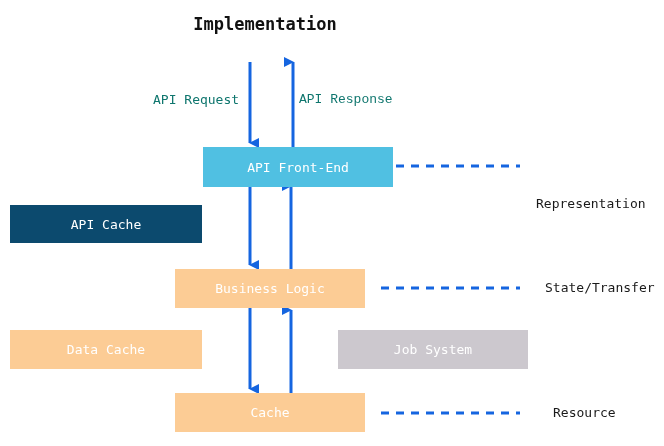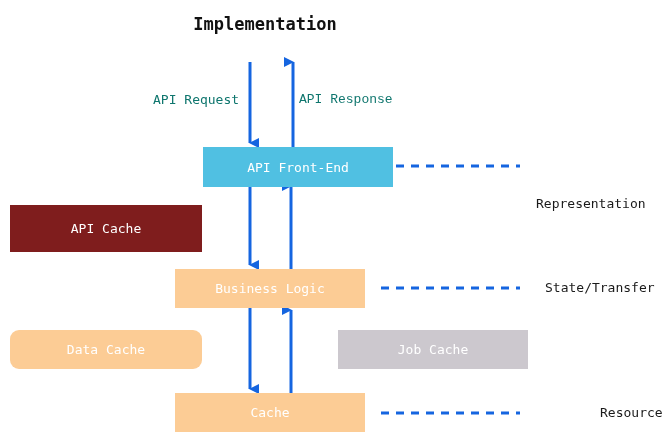--- a/index.html
+++ b/index.html
@@ -115,29 +115,29 @@
       <line x1="381" y1="413" x2="520" y2="413" stroke="#1565e0" stroke-width="3" stroke-dasharray="8 7"></line>
     </g>
   </svg>
 
   <div class="edge-label" style="left:153px; top:92px;">API Request</div>
 
   <div class="edge-label" style="left:299px; top:92px;font-family:Liberation Mono, monospace;">API Response</div>
 
   <div class="node-box" style="left:175px; top:147px; width:190px; height:40px; background:#50c0e2;margin-left:28px;">API Front-End</div>
 
-  <div class="node-box" style="left:10px; top:205px; width:192px; height:47px; background:#7f1d1d;">API Cache</div>
+  <div class="node-box" style="left:10px; top:205px; width:192px; height:38px; background:#0c4a6e;">API Cache</div>
 
   <div class="node-box" style="left:175px; top:269px; width:190px; height:39px; background:#fccc95;">Business Logic</div>
 
-  <div class="node-box" style="left:10px; top:330px; width:192px; height:39px; background:#fccc95;border-radius:9px;">Data Cache</div>
+  <div class="node-box" style="left:10px; top:330px; width:192px; height:39px; background:#fccc95;">Data Cache</div>
 
-  <div class="node-box" style="left:338px; top:330px; width:190px; height:39px; background:#ccc8ce;">Job Cache</div>
+  <div class="node-box" style="left:338px; top:330px; width:190px; height:39px; background:#ccc8ce;">Job System</div>
 
   <div class="node-box" style="left:175px; top:393px; width:190px; height:39px; background:#fccc95;">Cache</div>
 
   <div class="side-label" style="left:536px; top:158px;margin-top:38px;">Representation</div>
 
   <div class="side-label" style="left:545px; top:280px;">State/Transfer</div>
 
-  <div class="side-label" style="left:553px; top:405px;margin-left:47px;">Resource</div>
+  <div class="side-label" style="left:553px; top:405px;">Resource</div>
 
 </div>
 
 </body></html>

